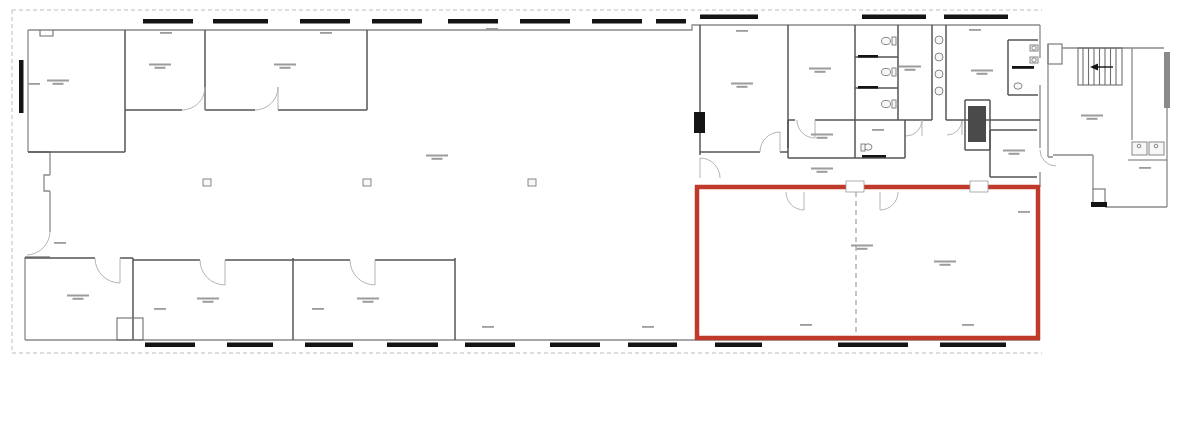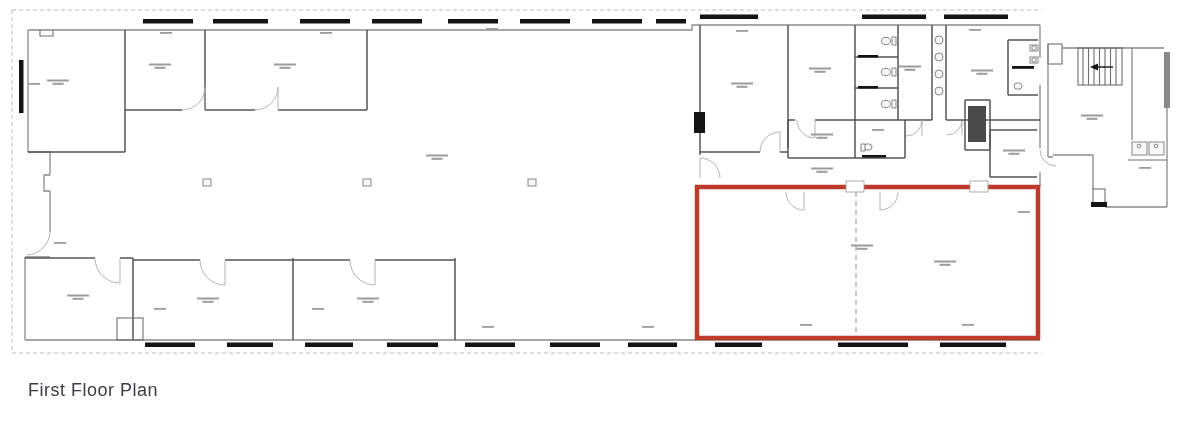--- a/index.html
+++ b/index.html
@@ -223,14 +223,13 @@
         <rect x="312" y="308" width="12" height="1.8" fill="#9c9c9c"></rect>
         <rect x="482" y="326" width="12" height="1.8" fill="#9c9c9c"></rect>
         <rect x="642" y="326" width="12" height="1.8" fill="#9c9c9c"></rect>
         <rect x="54" y="242" width="12" height="1.8" fill="#9c9c9c"></rect>
         <rect x="1081" y="114.5" width="22" height="2" fill="#9c9c9c"></rect>
         <rect x="1086.5" y="117.8" width="11" height="2" fill="#9c9c9c"></rect>
         <rect x="1139" y="167" width="12" height="1.8" fill="#9c9c9c"></rect>
       </g>
   </svg>
 
-  <div class="caption">First Floor Plan</div>
 </div>
 
 </body></html>

